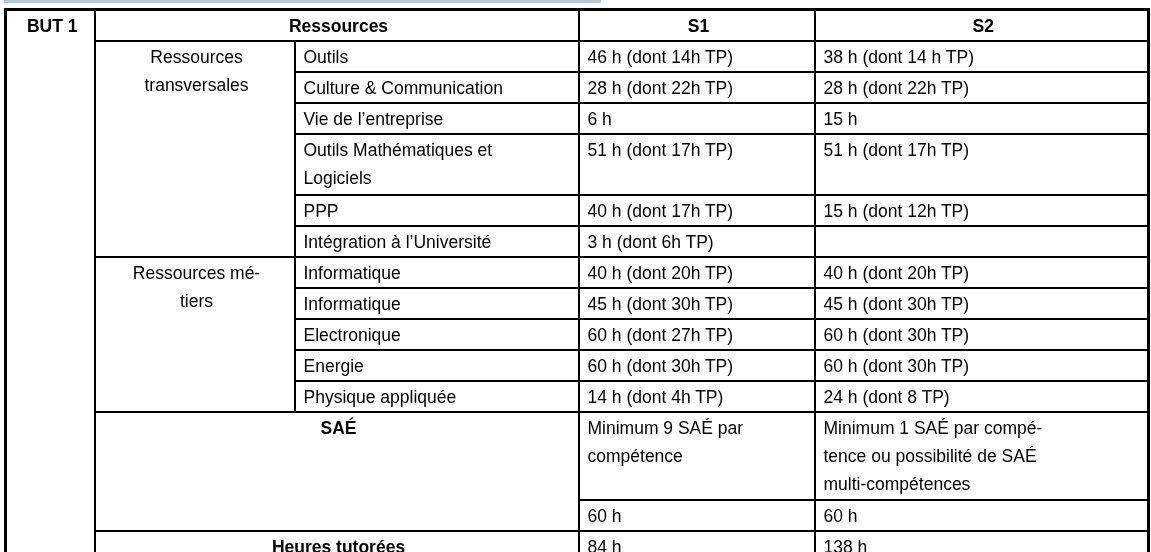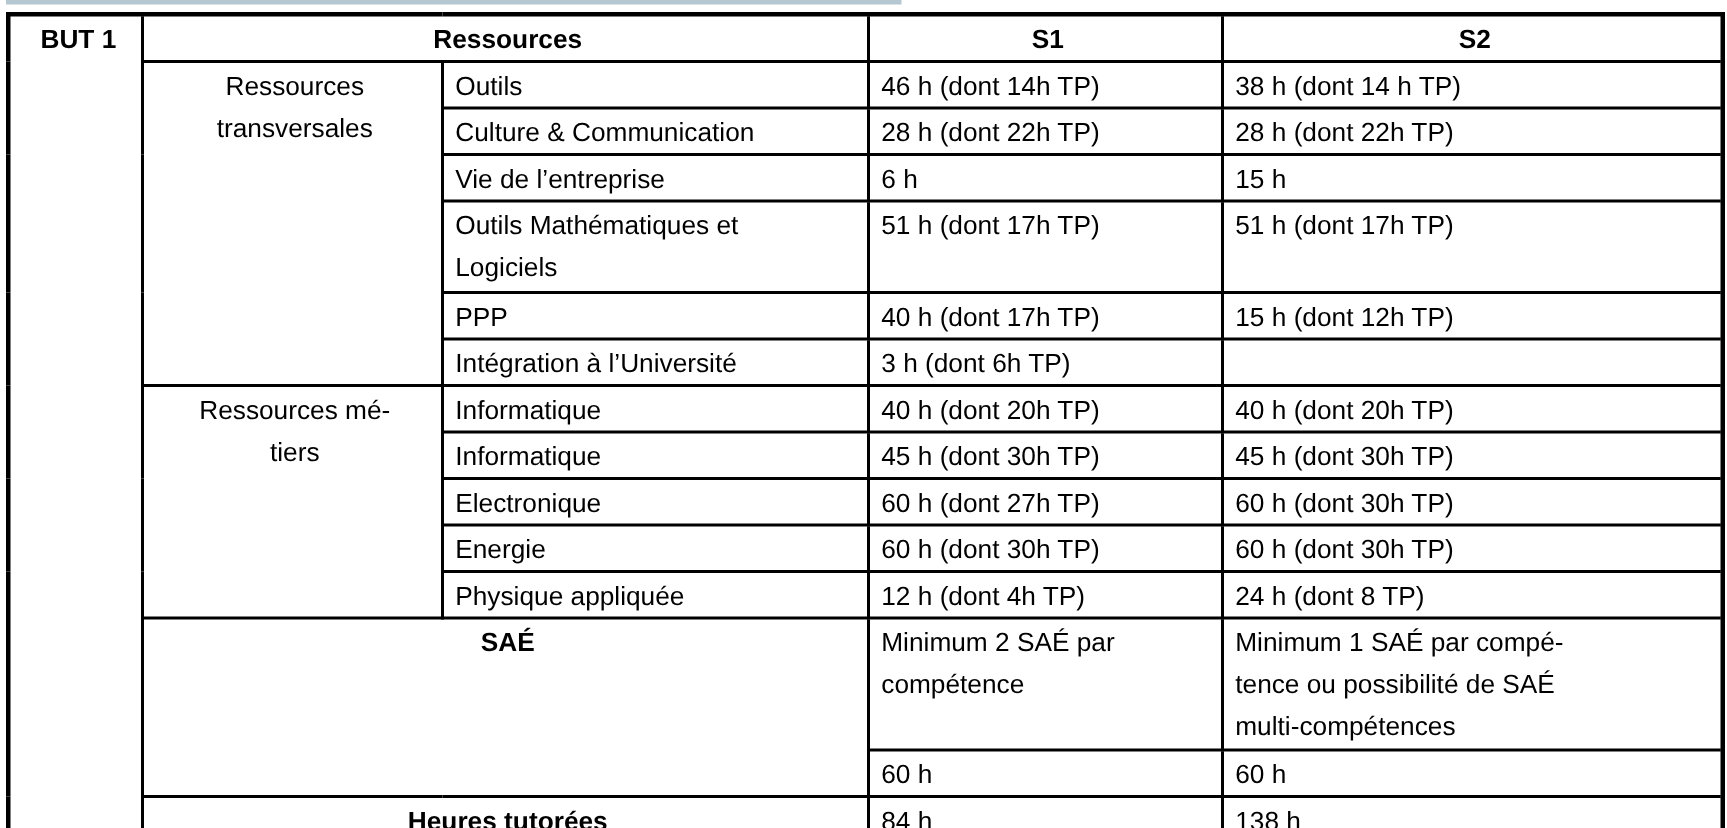--- a/index.html
+++ b/index.html
@@ -125,27 +125,27 @@
     <td>60 h (dont 27h TP)</td>
     <td>60 h (dont 30h TP)</td>
   </tr>
   <tr class="h-s">
     <td>Energie</td>
     <td>60 h (dont 30h TP)</td>
     <td>60 h (dont 30h TP)</td>
   </tr>
   <tr class="h-s">
     <td>Physique appliquée</td>
-    <td>12 h (dont 4h TP)</td>
+    <td>14 h (dont 4h TP)</td>
     <td>24 h (dont 8 TP)</td>
   </tr>
 
   <tr class="h-sae">
     <td colspan="2" rowspan="2" class="center bold">SAÉ</td>
-    <td>Minimum 2 SAÉ par
+    <td>Minimum 9 SAÉ par
 compétence</td>
     <td>Minimum 1 SAÉ par compé-
 tence ou possibilité de SAÉ
 multi-compétences</td>
   </tr>
   <tr class="h-s">
     <td>60 h</td>
     <td>60 h</td>
   </tr>
 

